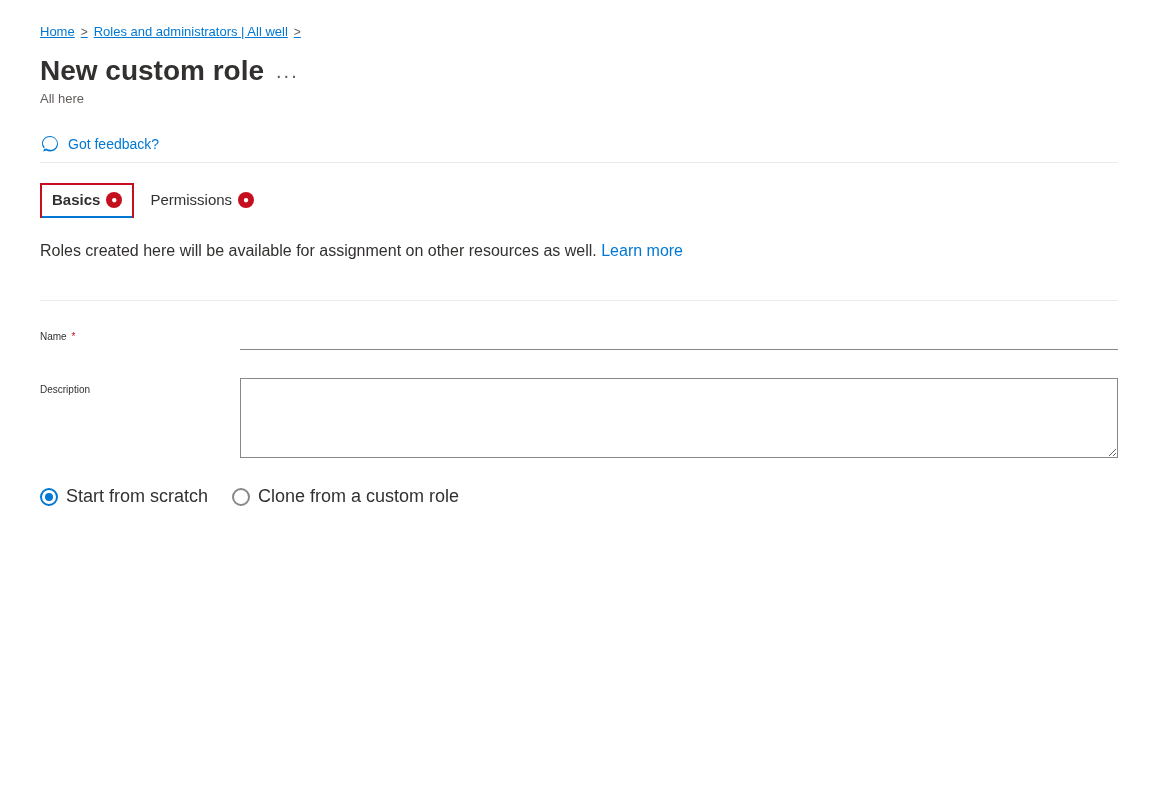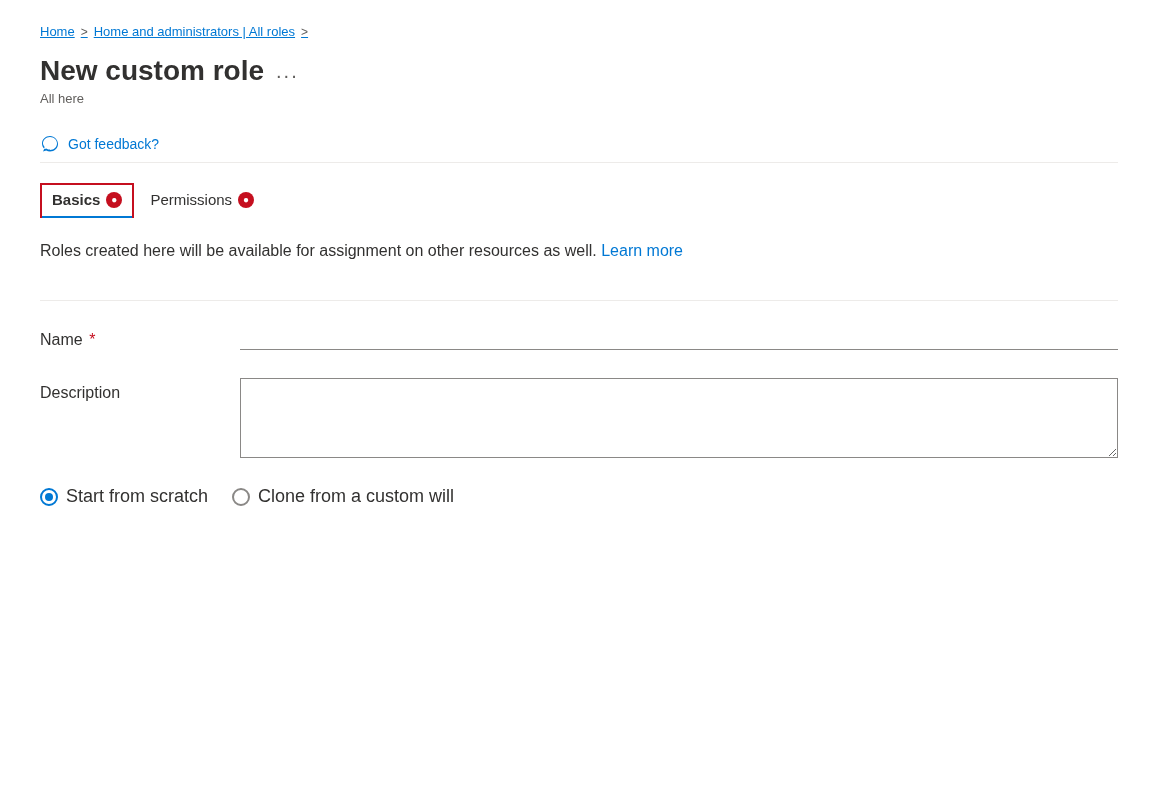--- a/index.html
+++ b/index.html
@@ -164,21 +164,21 @@
 
     .form-row {
       display: flex;
       align-items: flex-start;
       margin-bottom: 28px;
     }
 
     .form-label {
       width: 200px;
       min-width: 200px;
-      font-size: 16px;
+      font-size: 10px;
       color: #323130;
       padding-top: 6px;
     }
 
     .required-star {
       color: #c50f1f;
       margin-left: 2px;
     }
 
     .form-input {
@@ -253,21 +253,21 @@
     .custom-radio.unchecked {
       border-color: #8a8886;
     }
   </style>
 </head>
 <body>
 
 <div class="breadcrumb">
   <a>Home</a>
   <span class="breadcrumb-separator">&gt;</span>
-  <a>Home and administrators | All roles</a>
+  <a>Roles and administrators | All well</a>
   <span class="breadcrumb-separator">&gt;</span>
 </div>
 
 <div class="page-title">
   <span>New custom role</span>
   <span class="page-title-ellipsis">...</span>
 </div>
 
 <div class="page-subtitle">All here</div>
 
@@ -313,18 +313,18 @@
   </div>
 
   <div class="form-row">
     <div class="radio-group">
       <label class="radio-option">
         <div class="custom-radio checked"></div>
         <span class="radio-label">Start from scratch</span>
       </label>
       <label class="radio-option">
         <div class="custom-radio unchecked"></div>
-        <span class="radio-label">Clone from a custom will</span>
+        <span class="radio-label">Clone from a custom role</span>
       </label>
     </div>
   </div>
 
 </div>
 
 </body></html>

